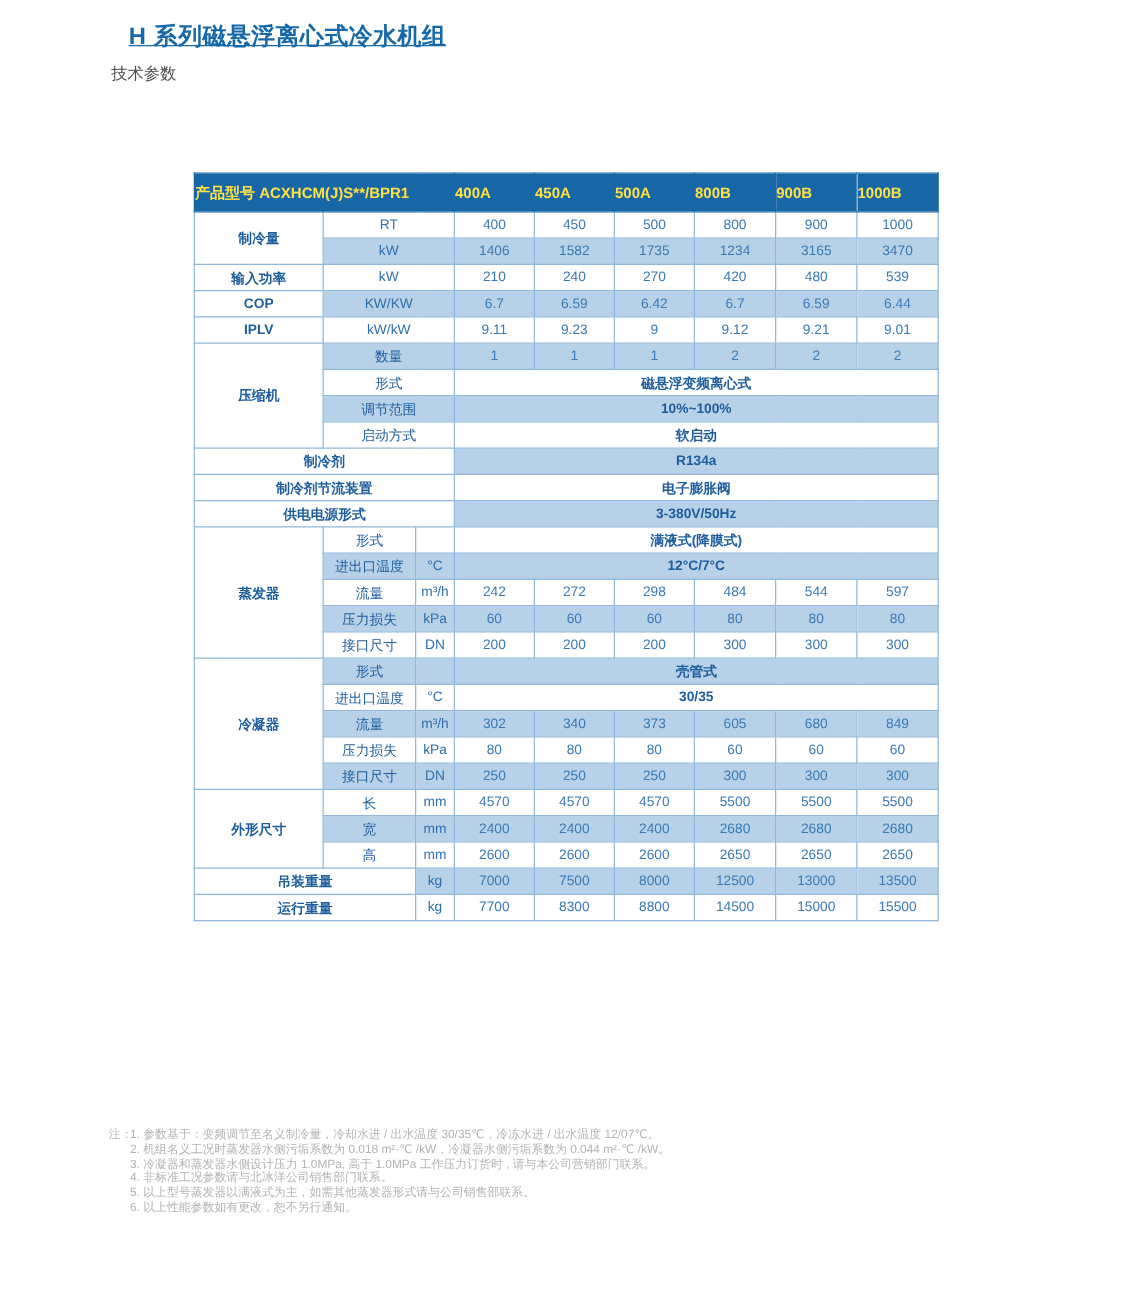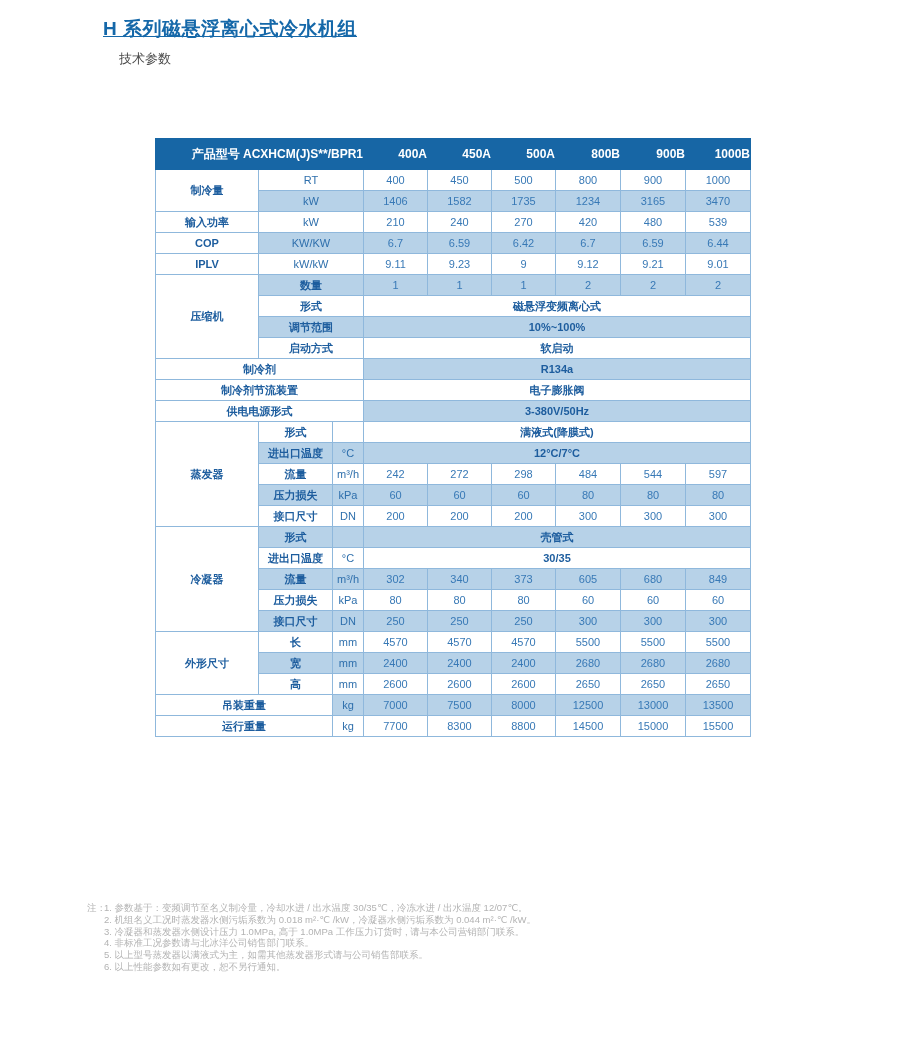--- a/index.html
+++ b/index.html
@@ -19,52 +19,52 @@
     font-family:"Liberation Sans","DejaVu Sans",sans-serif;
     -webkit-font-smoothing:antialiased;
   }
   .page-title{
     position:absolute;left:103px;top:16px;margin:0;
     font-size:19px;font-weight:bold;color:var(--title-text);
     letter-spacing:0.5px;
     text-decoration:underline;
   }
   .page-subtitle{
-    position:absolute;left:119px;top:50px;margin:0;
+    position:absolute;left:89px;top:50px;margin:0;
     font-size:13px;font-weight:normal;color:var(--subtitle-text);
   }
   .table-wrap{position:absolute;left:155px;top:138px;width:596px;}
   table{
     border-collapse:collapse;table-layout:fixed;width:595px;
   }
   col.c-cat{width:103px;} col.c-param{width:74px;} col.c-unit{width:31px;}
   col.c-data{width:64px;} col.c-data-w{width:65px;}
   thead th{
-    background:var(--header-bg);color:#ffffff;
+    background:var(--header-bg);color:#fde047;
     font-size:12px;font-weight:bold;height:30px;
     border:1px solid var(--header-bg);
     border-left:1px solid rgba(255,255,255,0.28);
-    text-align:right;vertical-align:middle;padding:0;
+    text-align:left;vertical-align:middle;padding:0;
     white-space:nowrap;overflow:hidden;
   }
   thead th:first-child{border-left:1px solid var(--header-bg);}
   tbody td{
     border:1px solid var(--border);
     height:20px;padding:0 1px;
     text-align:center;vertical-align:middle;
     font-size:11px;color:var(--value-text);
     white-space:nowrap;overflow:hidden;
     background:#ffffff;
   }
   tbody tr.alt td{background:var(--alt-row);}
   tbody td.cat{
     background:#ffffff !important;
     color:var(--label-text);font-weight:bold;margin-top:40px;
   }
-  tbody td.param{color:var(--label-text);font-weight:bold;}
+  tbody td.param{color:var(--label-text);font-weight:normal;}
   tbody td.unit{color:var(--unit-text);}
   tbody td.wide{color:var(--label-text);font-weight:bold;}
   .notes{
     position:absolute;left:87px;top:902px;width:460px;
     font-size:9.5px;line-height:11.8px;color:var(--note-text);
     padding-left:17px;
   }
   .notes .note-prefix{position:absolute;left:0;top:0;}
   .note-line{white-space:nowrap;}
 </style>

